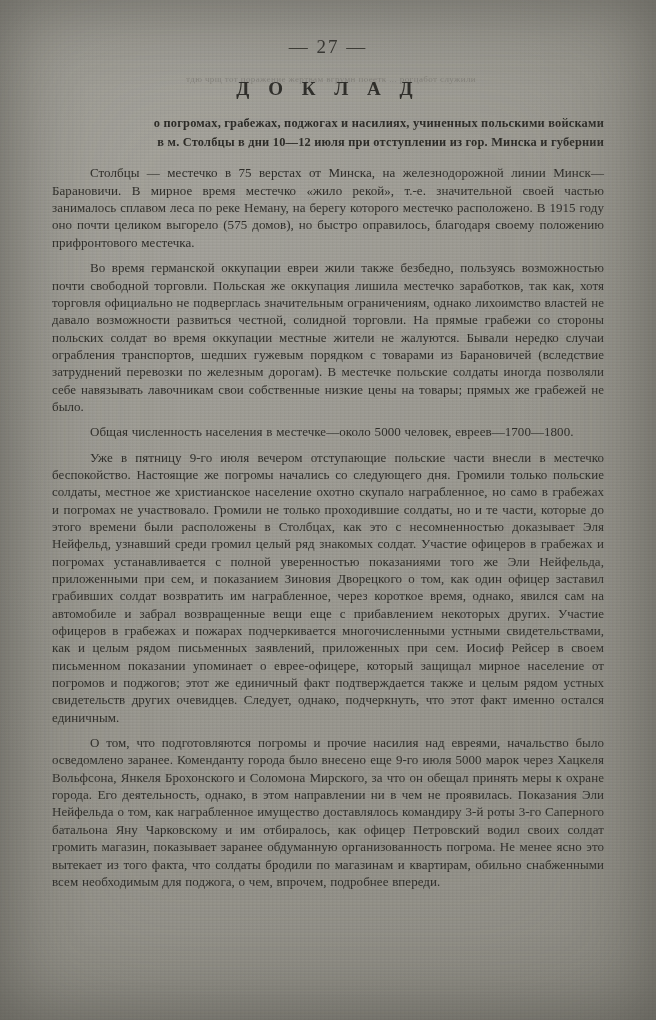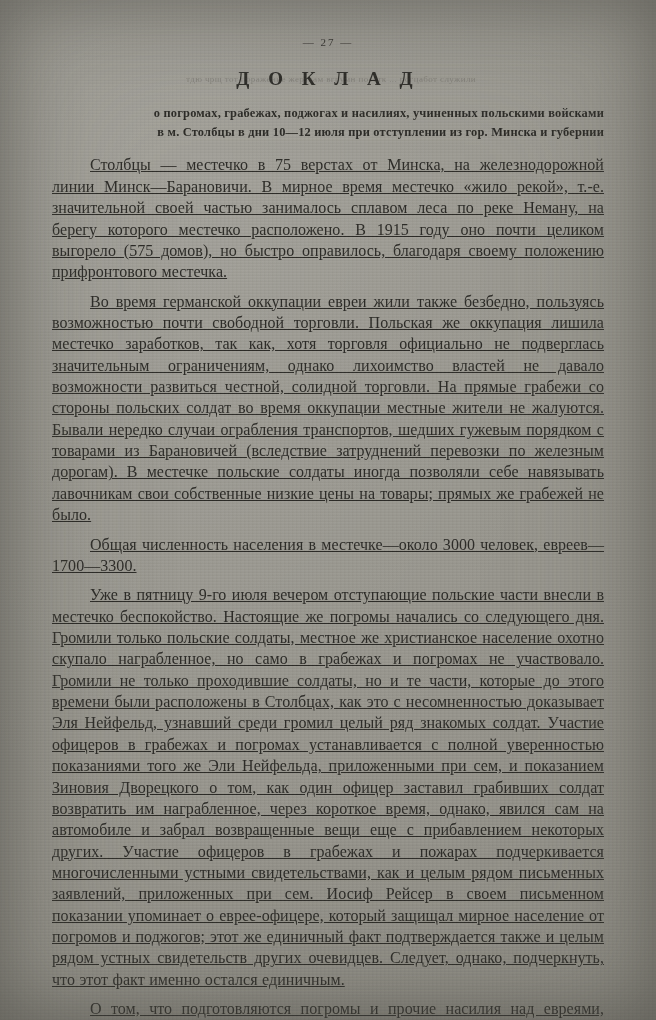--- a/index.html
+++ b/index.html
@@ -34,21 +34,21 @@
     opacity: 0.8;
   }
   .vignette {
     position: absolute;
     inset: 0;
     pointer-events: none;
     box-shadow: inset 0 0 70px rgba(70,68,62,0.55), inset 0 0 160px rgba(90,88,80,0.35);
   }
   .folio {
     text-align: center;
-    font-size: 11px;
+    font-size: 19px;
     letter-spacing: 2px;
     color: #33322e;
     margin: 0 0 20px 0;
   }
   .ghost-line {
     position: absolute;
     left: 54px;
     right: 48px;
     top: 74px;
     height: 11px;
@@ -83,26 +83,25 @@
     line-height: 1.5;
     color: #2e2d29;
     letter-spacing: 0.2px;
     margin: 0 0 14px 0;
   }
   .compiler .l2 { display: block; }
   .body-text p {
     margin: 0;
     text-align: justify;
     text-indent: 38px;
-    font-size: 16px;
+    font-size: 13px;
     line-height: 1.335;
     color: #2c2b27;
     letter-spacing: 0.05px;
     word-spacing: 0.4px;
-    text-decoration: underline;
   }
   .body-text p + p { margin-top: 8px; }
 </style>
 </head>
 <body>
 
 <div class="page">
   <div class="folio">— 27 —</div>
   <div class="ghost-line">тдю чрщ тот поражение жертвам вгрумн поеетк ... рогцабот служили</div>
 
@@ -110,20 +109,20 @@
 
   <div class="subtitle">
     <span>о погромах, грабежах, поджогах и насилиях, учиненных польскими войсками</span><br>
     <span>в м. Столбцы в дни 10—12 июля при отступлении из гор. Минска и губернии</span>
   </div>
 
 
   <div class="body-text">
     <p>Столбцы — местечко в 75 верстах от Минска, на железнодорожной линии Минск—Барановичи. В мирное время местечко «жило рекой», т.-е. значительной своей частью занималось сплавом леса по реке Неману, на берегу которого местечко расположено. В 1915 году оно почти  целиком выгорело (575 домов), но быстро оправилось, благодаря своему положению прифронтового местечка.</p>
     <p>Во время германской оккупации евреи жили также безбедно, пользуясь возможностью почти свободной торговли. Польская же оккупация лишила местечко заработков, так как, хотя торговля официально не подверглась значительным ограничениям, однако лихоимство властей не давало  возможности развиться честной, солидной торговли. На прямые грабежи со стороны польских солдат во время оккупации местные жители не жалуются. Бывали нередко случаи ограбления транспортов, шедших гужевым порядком с товарами из Барановичей  (вследствие затруднений перевозки по железным дорогам). В местечке польские солдаты иногда позволяли себе навязывать лавочникам свои собственные низкие цены на товары; прямых же грабежей не было.</p>
-    <p>Общая численность населения в местечке—около 3000 человек, евреев—1700—3300.</p>
+    <p>Общая численность населения в местечке—около 5000 человек, евреев—1700—1800.</p>
     <p>Уже в пятницу 9-го июля вечером отступающие польские части внесли в местечко беспокойство. Настоящие же погромы начались со следующего дня. Громили только польские солдаты, местное же христианское население охотно скупало награбленное, но само в грабежах и погромах не участвовало. Громили не только проходившие солдаты, но и те части, которые до этого времени были расположены в Столбцах, как это с несомненностью доказывает Эля Нейфельд, узнавший среди громил целый ряд знакомых солдат. Участие офицеров в грабежах и погромах устанавливается с полной уверенностью показаниями того же Эли Нейфельда, приложенными при сем, и показанием Зиновия Дворецкого о том, как один офицер заставил грабивших солдат возвратить им награбленное, через короткое время, однако, явился сам на автомобиле и забрал возвращенные вещи еще с прибавлением некоторых других. Участие офицеров в грабежах и пожарах подчеркивается многочисленными устными свидетельствами, как и целым рядом письменных заявлений, приложенных при сем. Иосиф Рейсер в своем письменном показании упоминает о еврее-офицере, который защищал мирное население от погромов и поджогов; этот же единичный факт подтверждается также и целым рядом устных свидетельств других очевидцев. Следует, однако, подчеркнуть, что этот факт именно остался единичным.</p>
     <p>О том, что подготовляются погромы и прочие насилия  над  евреями, начальство было осведомлено заранее. Коменданту города было внесено еще 9-го июля 5000 марок через Хацкеля Вольфсона, Янкеля Брохонского и Соломона Мирского, за что он обещал принять меры к охране города. Его деятельность, однако, в этом направлении ни в чем не проявилась. Показания Эли Нейфельда о том, как награбленное имущество доставлялось командиру 3-й роты 3-го Саперного батальона Яну Чарковскому и им отбиралось, как офицер Петровский водил своих солдат громить магазин, показывает заранее обдуманную организованность погрома.  Не менее ясно это вытекает из того факта, что солдаты бродили по магазинам и квартирам, обильно снабженными всем необходимым для поджога, о чем, впрочем, подробнее впереди.</p>
   </div>
 
   <div class="grain"></div>
   <div class="vignette"></div>
 </div>
 
 </body></html>

